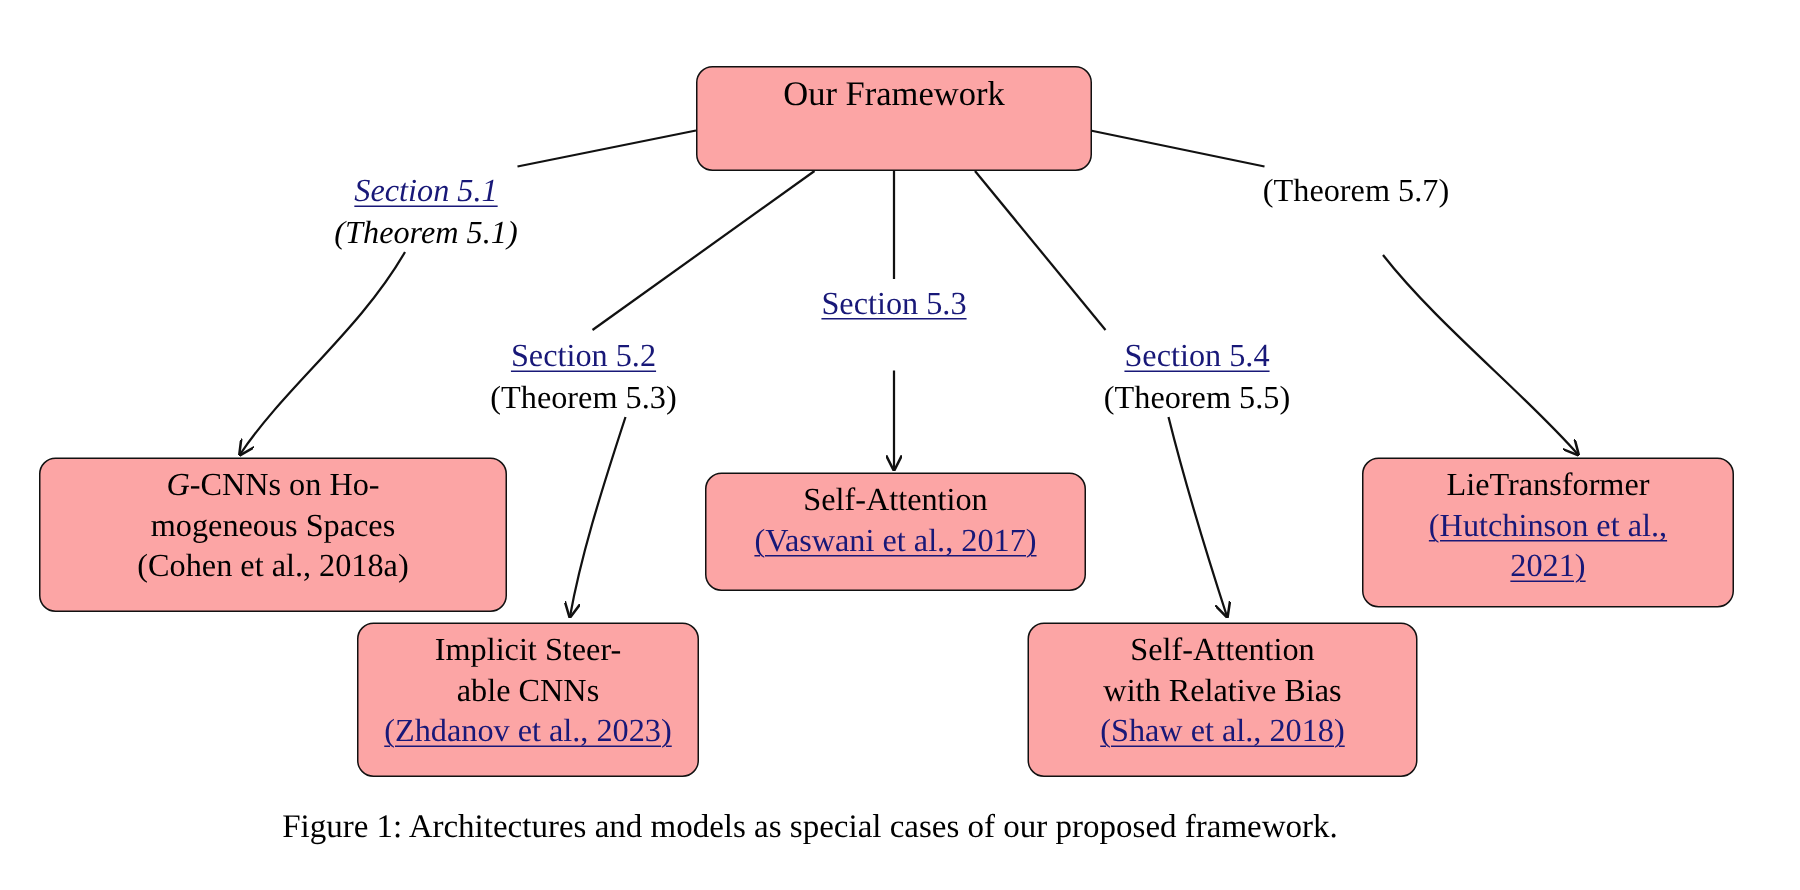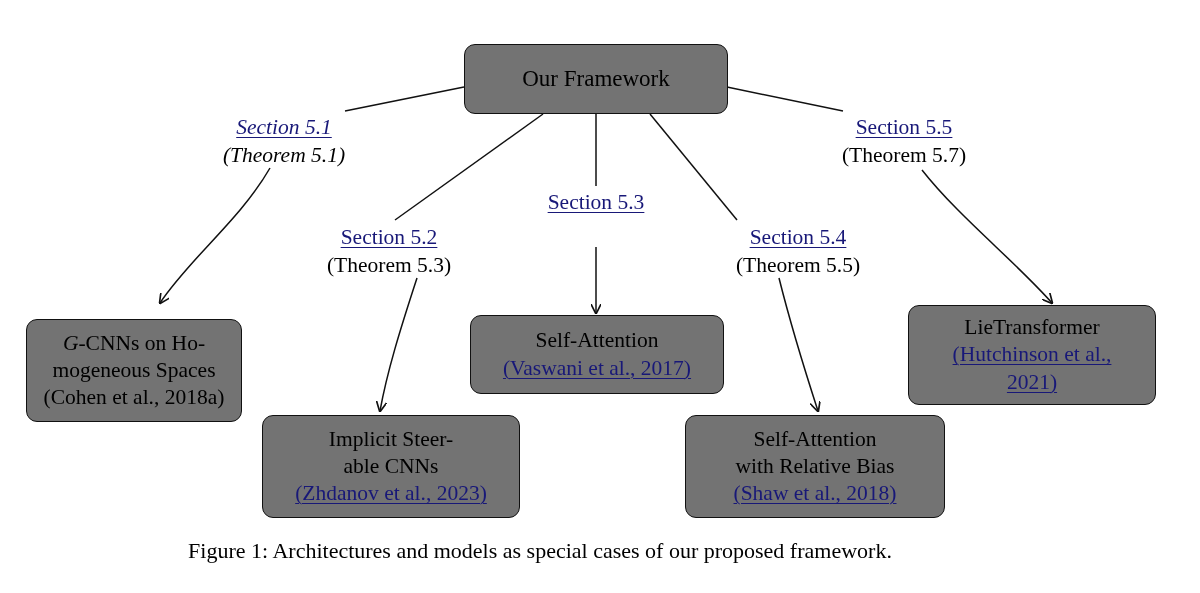--- a/index.html
+++ b/index.html
@@ -29,25 +29,25 @@
     height: 593px;
     pointer-events: none;
   }
 
   
   .node-box {
     position: absolute;
     box-sizing: border-box;
     border: 1.4px solid #111111;
     border-radius: 11px;
-    background: #737373;
+    background: #fca5a5;
     display: flex;
     flex-direction: column;
     align-items: center;
-    justify-content: center;
+    justify-content: flex-start;
     text-align: center;
     line-height: 1.26;
     padding: 4px 27px;
   }
   .node-line {
     display: block;
     white-space: nowrap;
   }
 
   .root-box {
@@ -143,33 +143,32 @@
   <div class="edge-label" style="left:520px; top:189px; width:152px;">
     <span class="section-line section-link">Section 5.3</span>
   </div>
 
   <div class="edge-label" style="left:722px; top:224px; width:152px;">
     <span class="section-line section-link">Section 5.4</span>
     <span class="theorem-line">(Theorem 5.5)</span>
   </div>
 
   <div class="edge-label" style="left:828px; top:114px; width:152px;">
-    <span class="section-line section-link">Section 5.5</span>
     <span class="theorem-line">(Theorem 5.7)</span>
   </div>
 
-  <div class="node-box leaf-box" id="node-g-cnns" style="left:26px; top:319px; width:216px; height:103px;">
+  <div class="node-box leaf-box" id="node-g-cnns" style="left:26px; top:305px; width:312px; height:103px;">
     <span class="node-line">
       <span class="italic-g">G</span><span>-CNNs on Ho-</span>
     </span>
     <span class="node-line">mogeneous Spaces</span>
     <span class="node-line">(Cohen et al., 2018a)</span>
   </div>
 
-  <div class="node-box leaf-box" id="node-implicit-steerable" style="left:262px; top:415px; width:258px; height:103px;">
+  <div class="node-box leaf-box" id="node-implicit-steerable" style="left:238px; top:415px; width:228px; height:103px;">
     <span class="node-line">Implicit Steer-</span>
     <span class="node-line">able CNNs</span>
     <span class="node-line cite-link">(Zhdanov et al., 2023)</span>
   </div>
 
   <div class="node-box leaf-box" id="node-self-attention" style="left:470px; top:315px; width:254px; height:79px;">
     <span class="node-line">Self-Attention</span>
     <span class="node-line cite-link">(Vaswani et al., 2017)</span>
   </div>
 

